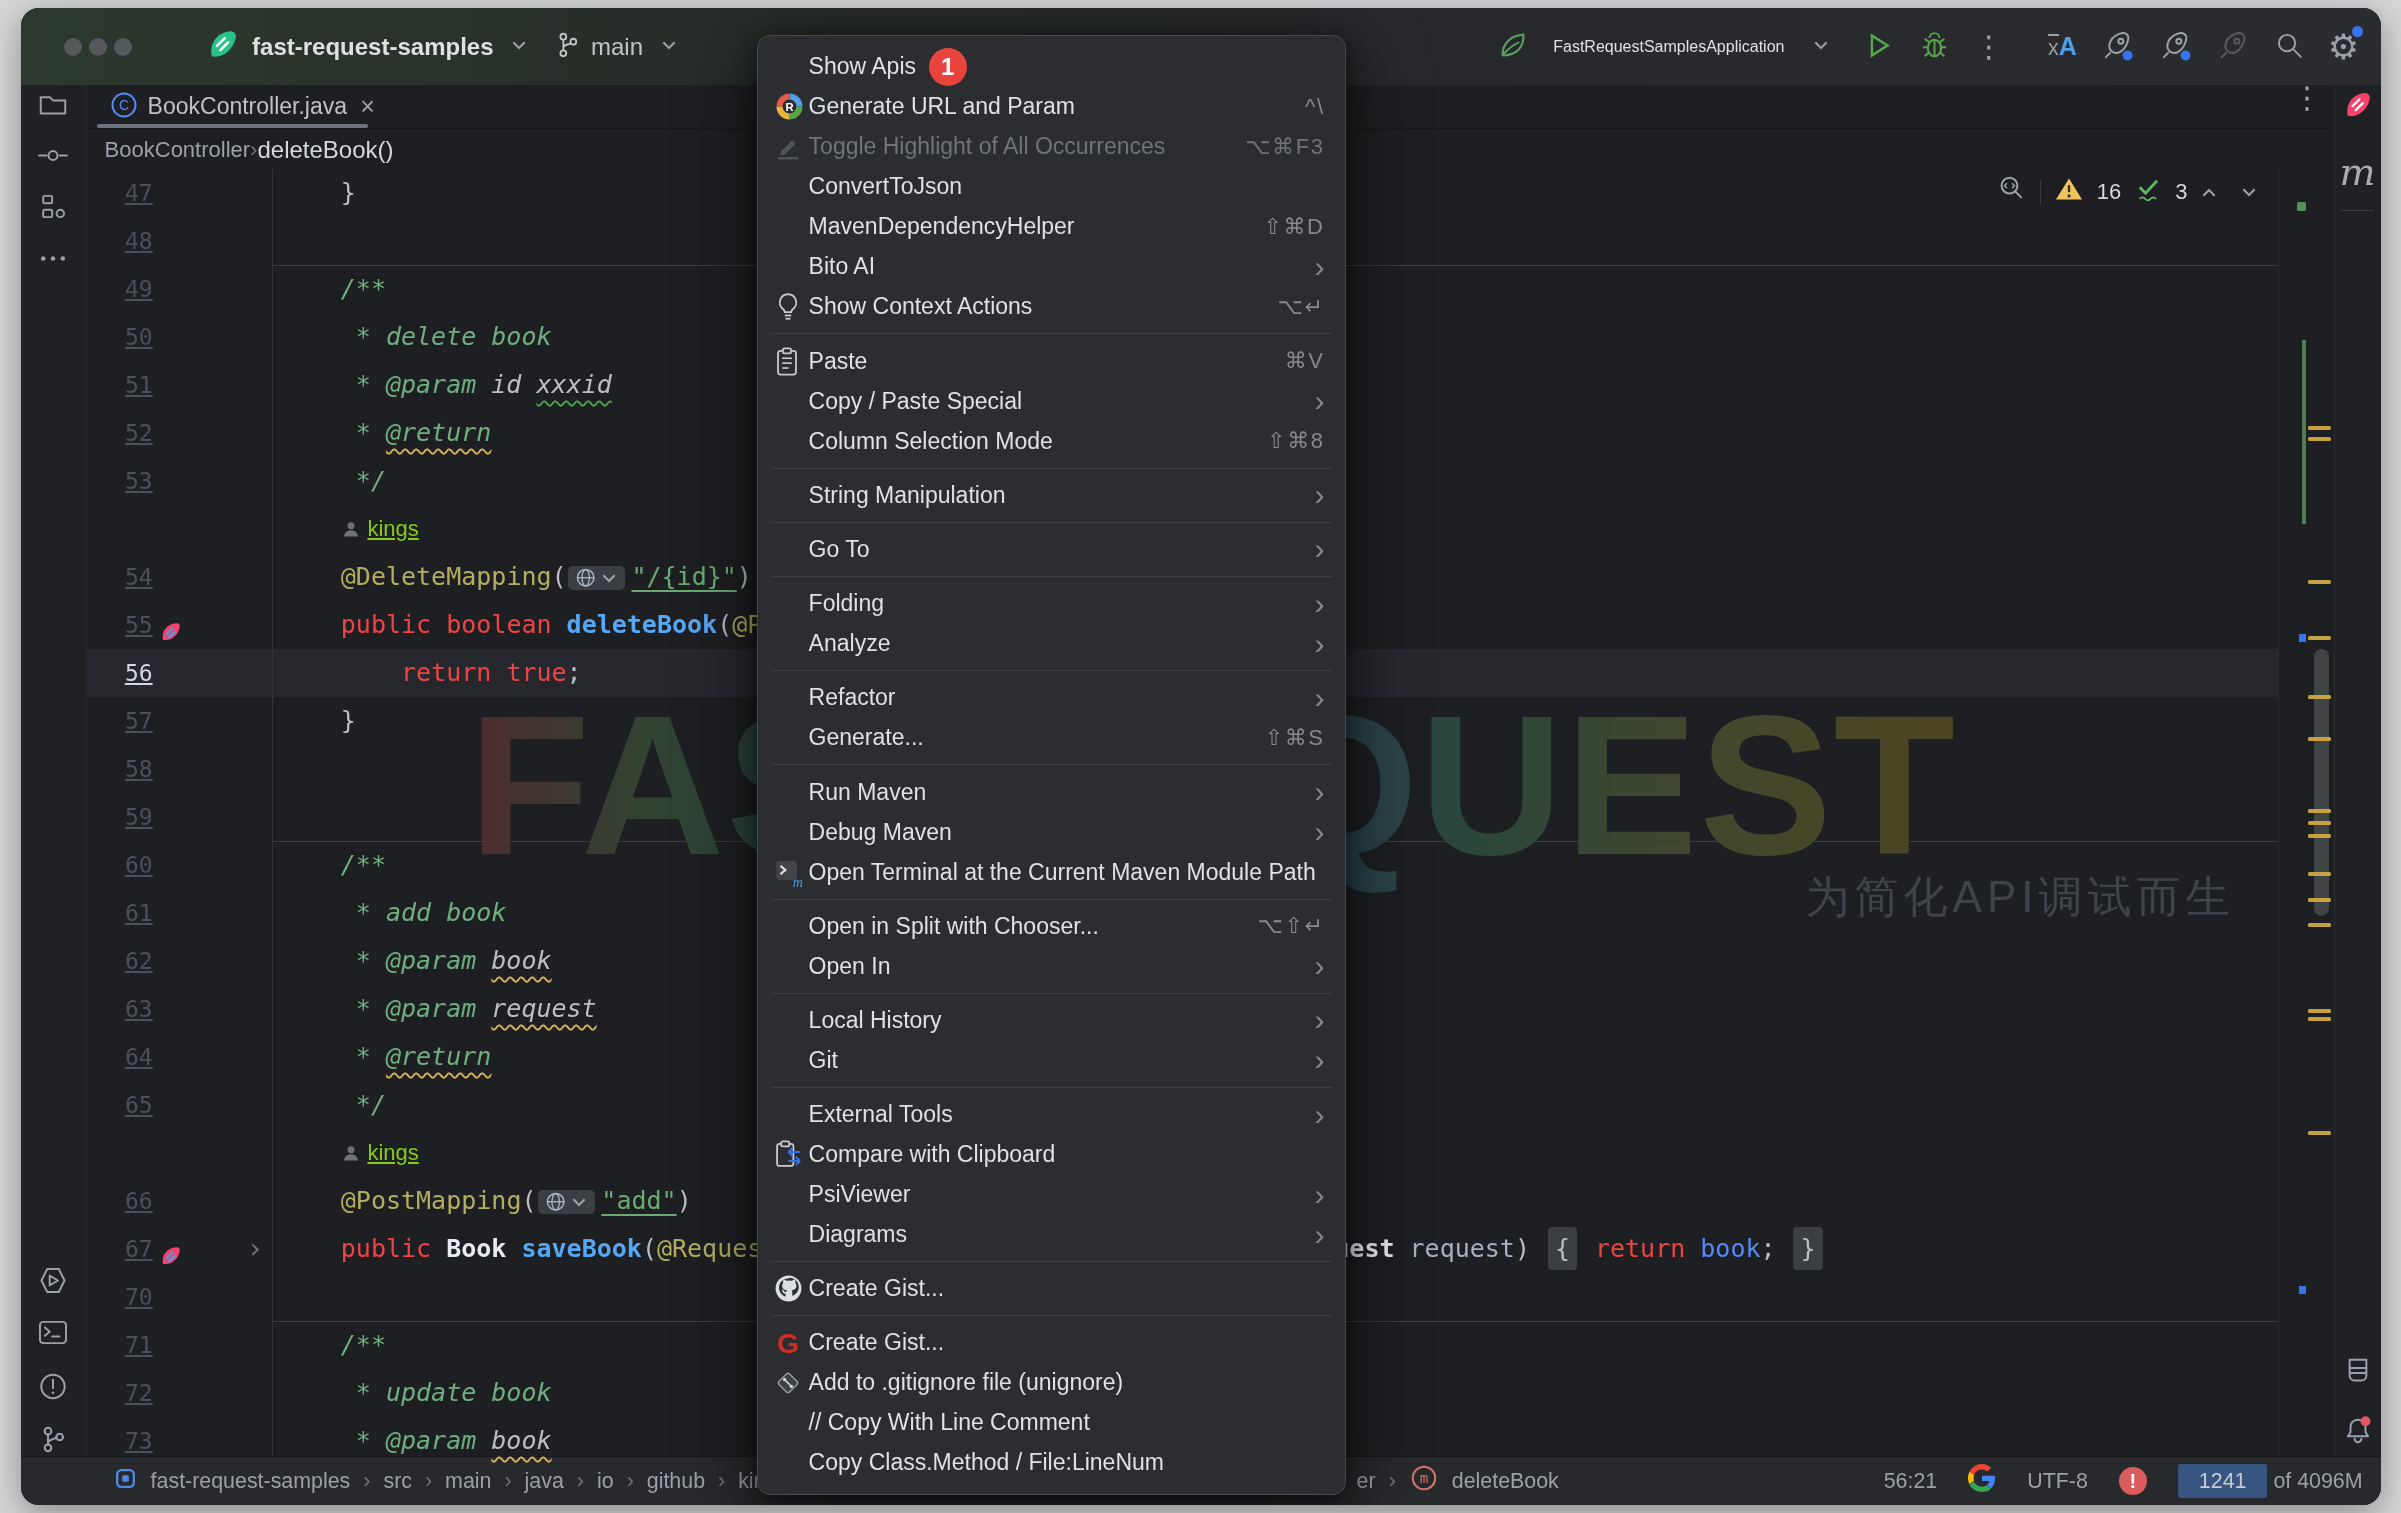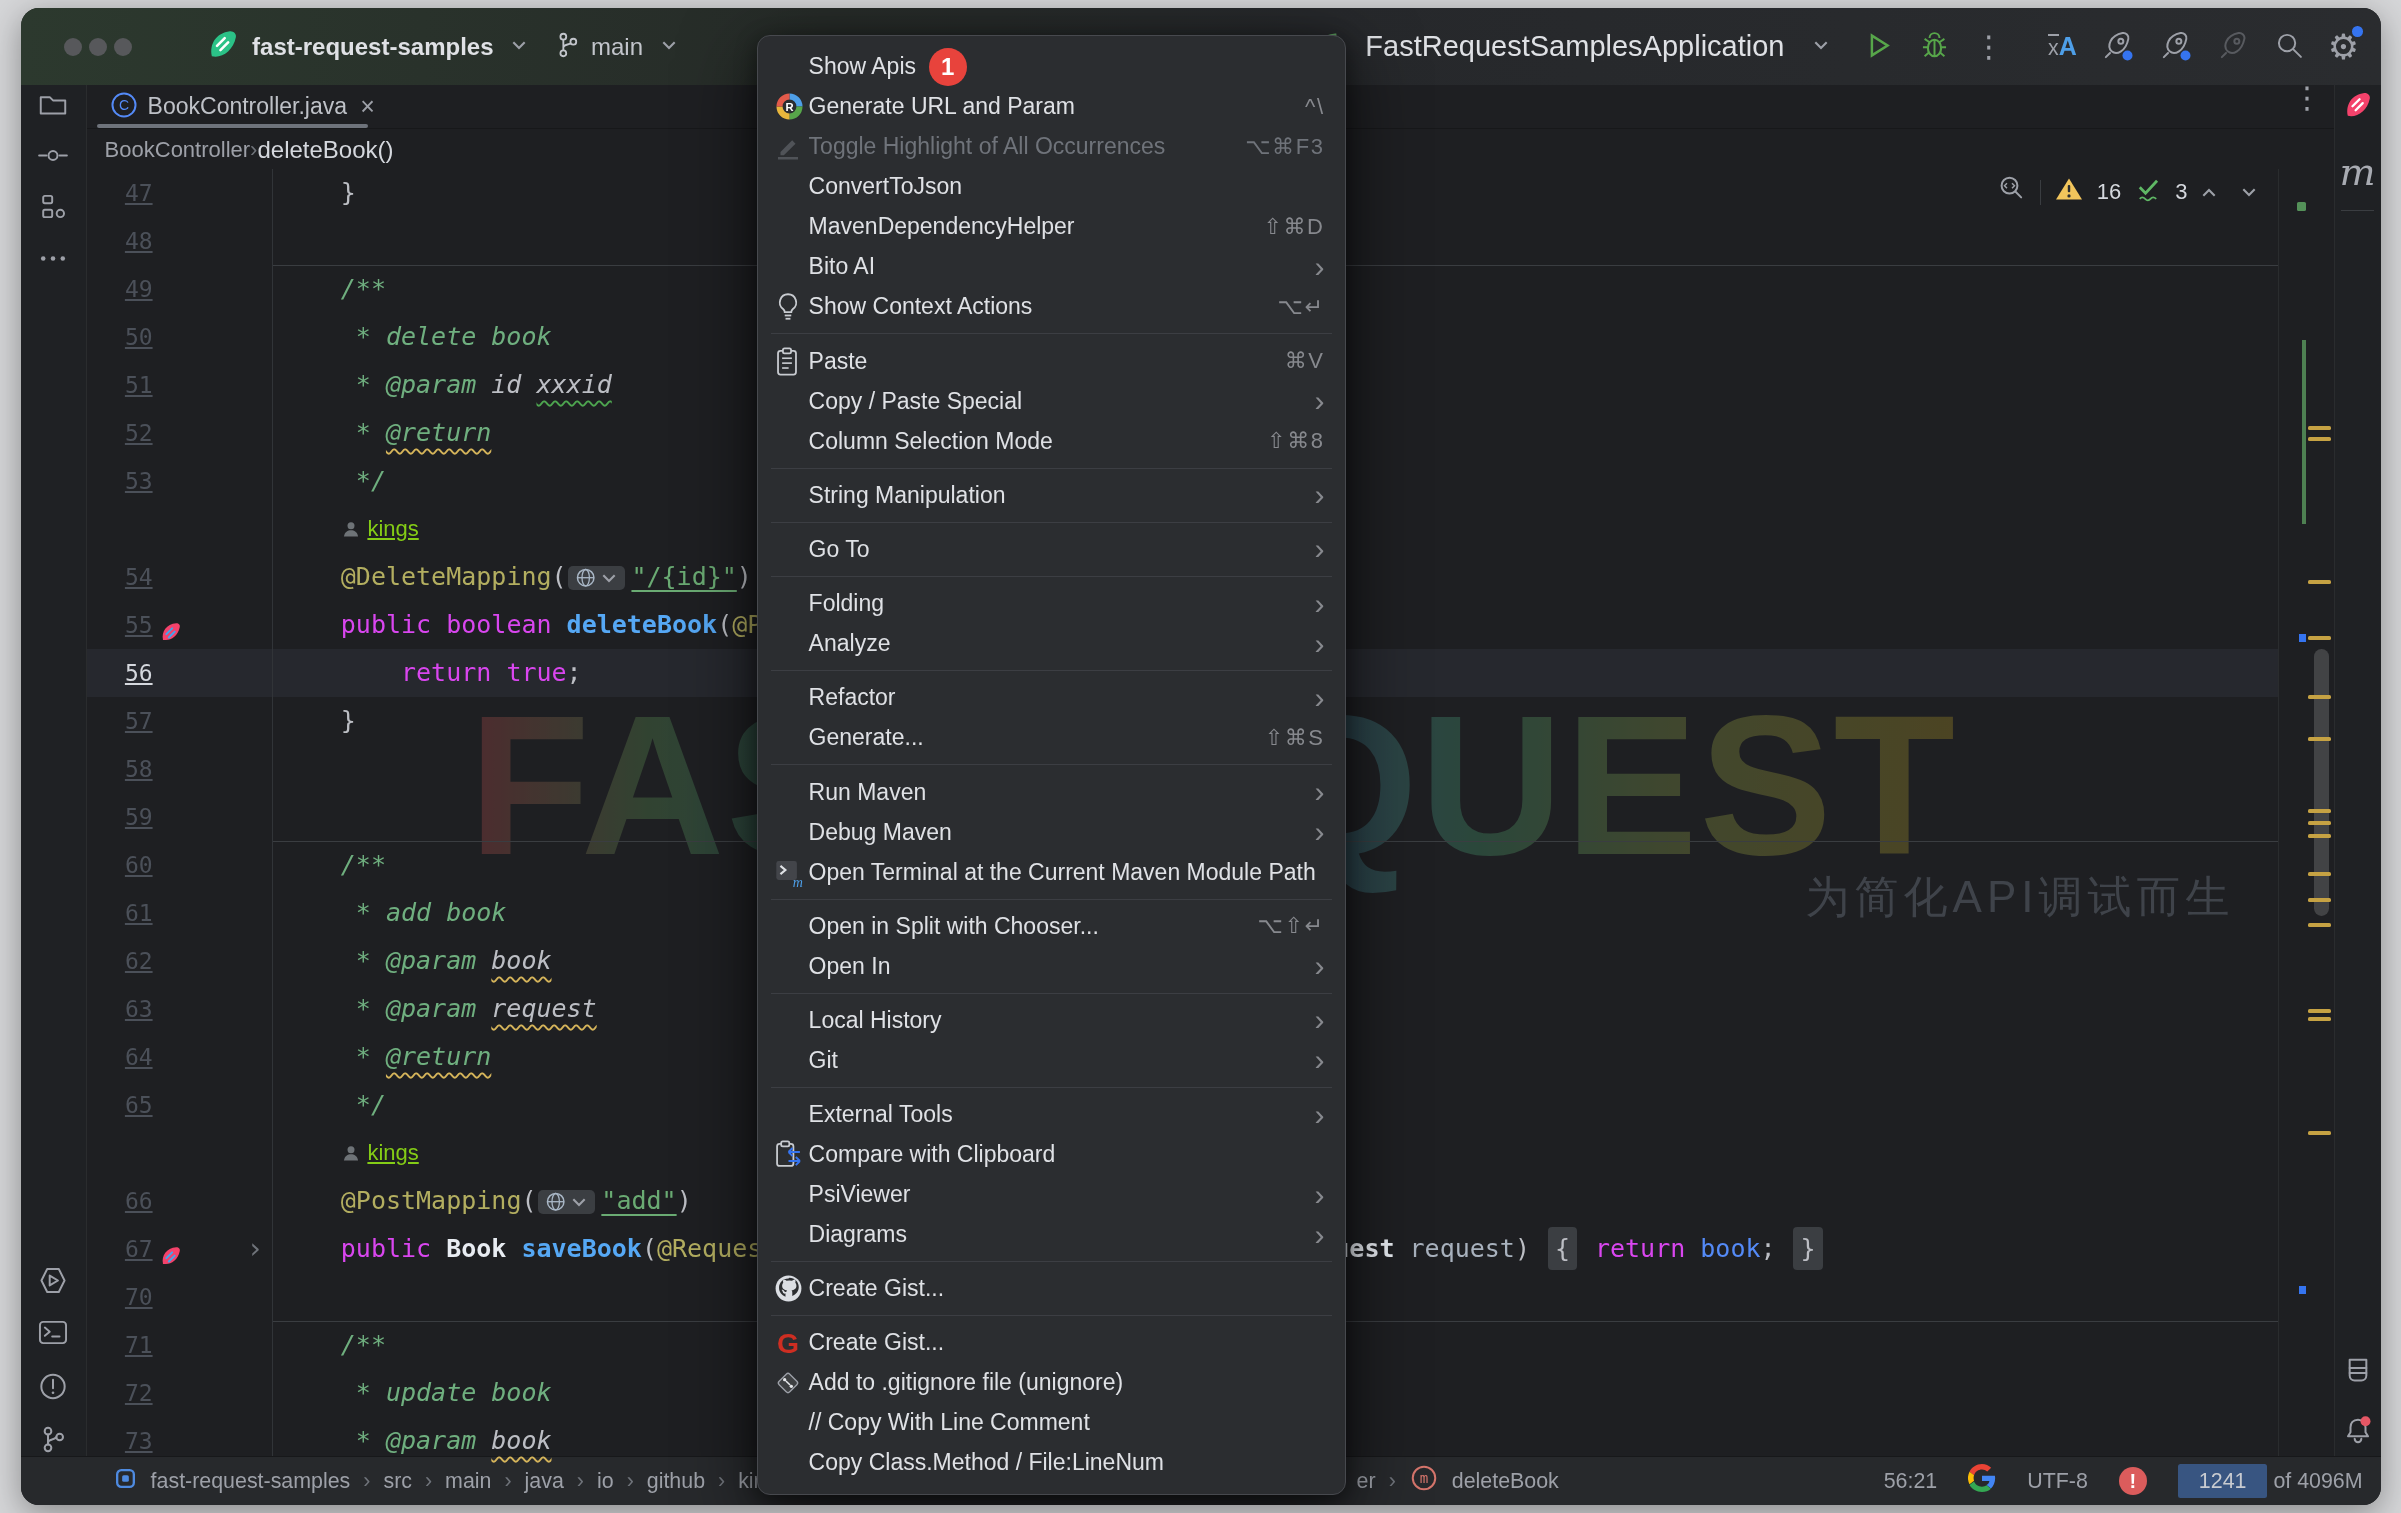--- a/index.html
+++ b/index.html
@@ -11,21 +11,21 @@
 
   
   .titlebar { position:absolute; left:0; top:0; width:100%; height:77px;
               background:linear-gradient(90deg,#2C392E 0%,#262B28 34%,#26282B 55%,#2A2C2F 100%); }
   .traffic { position:absolute; left:43px; top:30px; display:flex; gap:7.4px; }
   .traffic span { width:18px; height:18px; border-radius:50%; background:#57585B; display:block; }
   .tb-left { position:absolute; left:184px; top:0; height:77px; display:flex; align-items:center; gap:11.5px; }
   .tb-name { color:#DFE1E5; font-size:24px; font-weight:bold; }
   .tb-branch { color:#C2C5CB; font-size:24px; }
   .tb-right { position:absolute; right:21.4px; top:0; height:77px; display:flex; align-items:center; gap:23px; }
-  .tb-run { color:#DFE1E5; font-size:29px; }
+  .tb-run { color:#DFE1E5; font-size:16px; }
   .caret-dn { display:inline-block; margin-left:5px; }
   .kebab { color:#9DA0A8; font-size:30px; letter-spacing:0; line-height:0.5; text-align:center; }
   .tr-wrap { display:flex; align-items:flex-end; }
   .tr-x { color:#9DA0A8; font-size:21.4px; border-top:2.5px solid #9DA0A8; line-height:1; padding-top:1.6px;}
   .tr-a { color:#4E9FE8; font-size:25px; font-weight:bold; line-height:1; }
   .gear-wrap { position:relative; }
   .gear-wrap .dot { position:absolute; right:-3.3px; top:-3.3px; width:10.7px; height:10.7px; border-radius:50%; background:#3574F0; }
   .gear-glyph { color:#9DA0A8; font-size:35px; line-height:1; }
   .dim { opacity:.4; }
 
@@ -63,21 +63,21 @@
   .g-num { position:absolute; left:0; width:66px; text-align:right; color:#4B5059; font-size:23px;text-decoration:underline; }
   .row.caret .g-num { color:#D5D8DE; }
   .g-icon { position:absolute; left:71px; top:11.5px; }
   .g-fold { position:absolute; left:160px; top:0; color:#6F737A; font-size:28px; }
   .code { position:absolute; left:194px; top:0; white-space:pre; }
   .t-plain { color:#BCBEC4; }
   .t-cmt  { color:#6FAF7F; font-style:italic; }
   .t-docp { color:#BCBEC4; font-style:italic; }
   .t-ann  { color:#B3AE60; }
   .t-str  { color:#6AAB73; text-decoration:underline; text-decoration-thickness:1.6px; text-underline-offset:5px; }
-  .t-kw   { color:#d946ef; }
+  .t-kw   { color:#ef4444; }
   .t-fn   { color:#56A8F5; font-weight:bold; }
   .t-cls  { color:#E8ECF2; font-weight:bold; }
   .t-fld  { color:#548AF7; }
   .t-prm  { color:#A8B1BD; }
   .wg { text-decoration-line:underline; text-decoration-style:wavy; text-decoration-color:#4DA54F; text-decoration-thickness:2.1px; text-underline-offset:6.6px; }
   .wy { text-decoration-line:underline; text-decoration-style:wavy; text-decoration-color:#D5B45A; text-decoration-thickness:2.1px; text-underline-offset:6.6px; }
   .t-box { display:inline-block; background:#3B3E42; border-radius:4.1px; padding:0 7.4px; margin:0 2.5px; color:#BCBEC4; line-height:43px; }
   .chip { display:inline-flex; align-items:center; gap:4.1px; background:#3B3E42; border-radius:5px; padding:1.6px 6.6px; margin:0 6.6px 0 1.6px; vertical-align:middle; }
   .inlay-wrap { display:inline-flex; align-items:center; gap:6.6px; color:#84cc16; font-family:"Liberation Sans",sans-serif; font-size:22px; font-style:normal;text-decoration:underline; }
 

